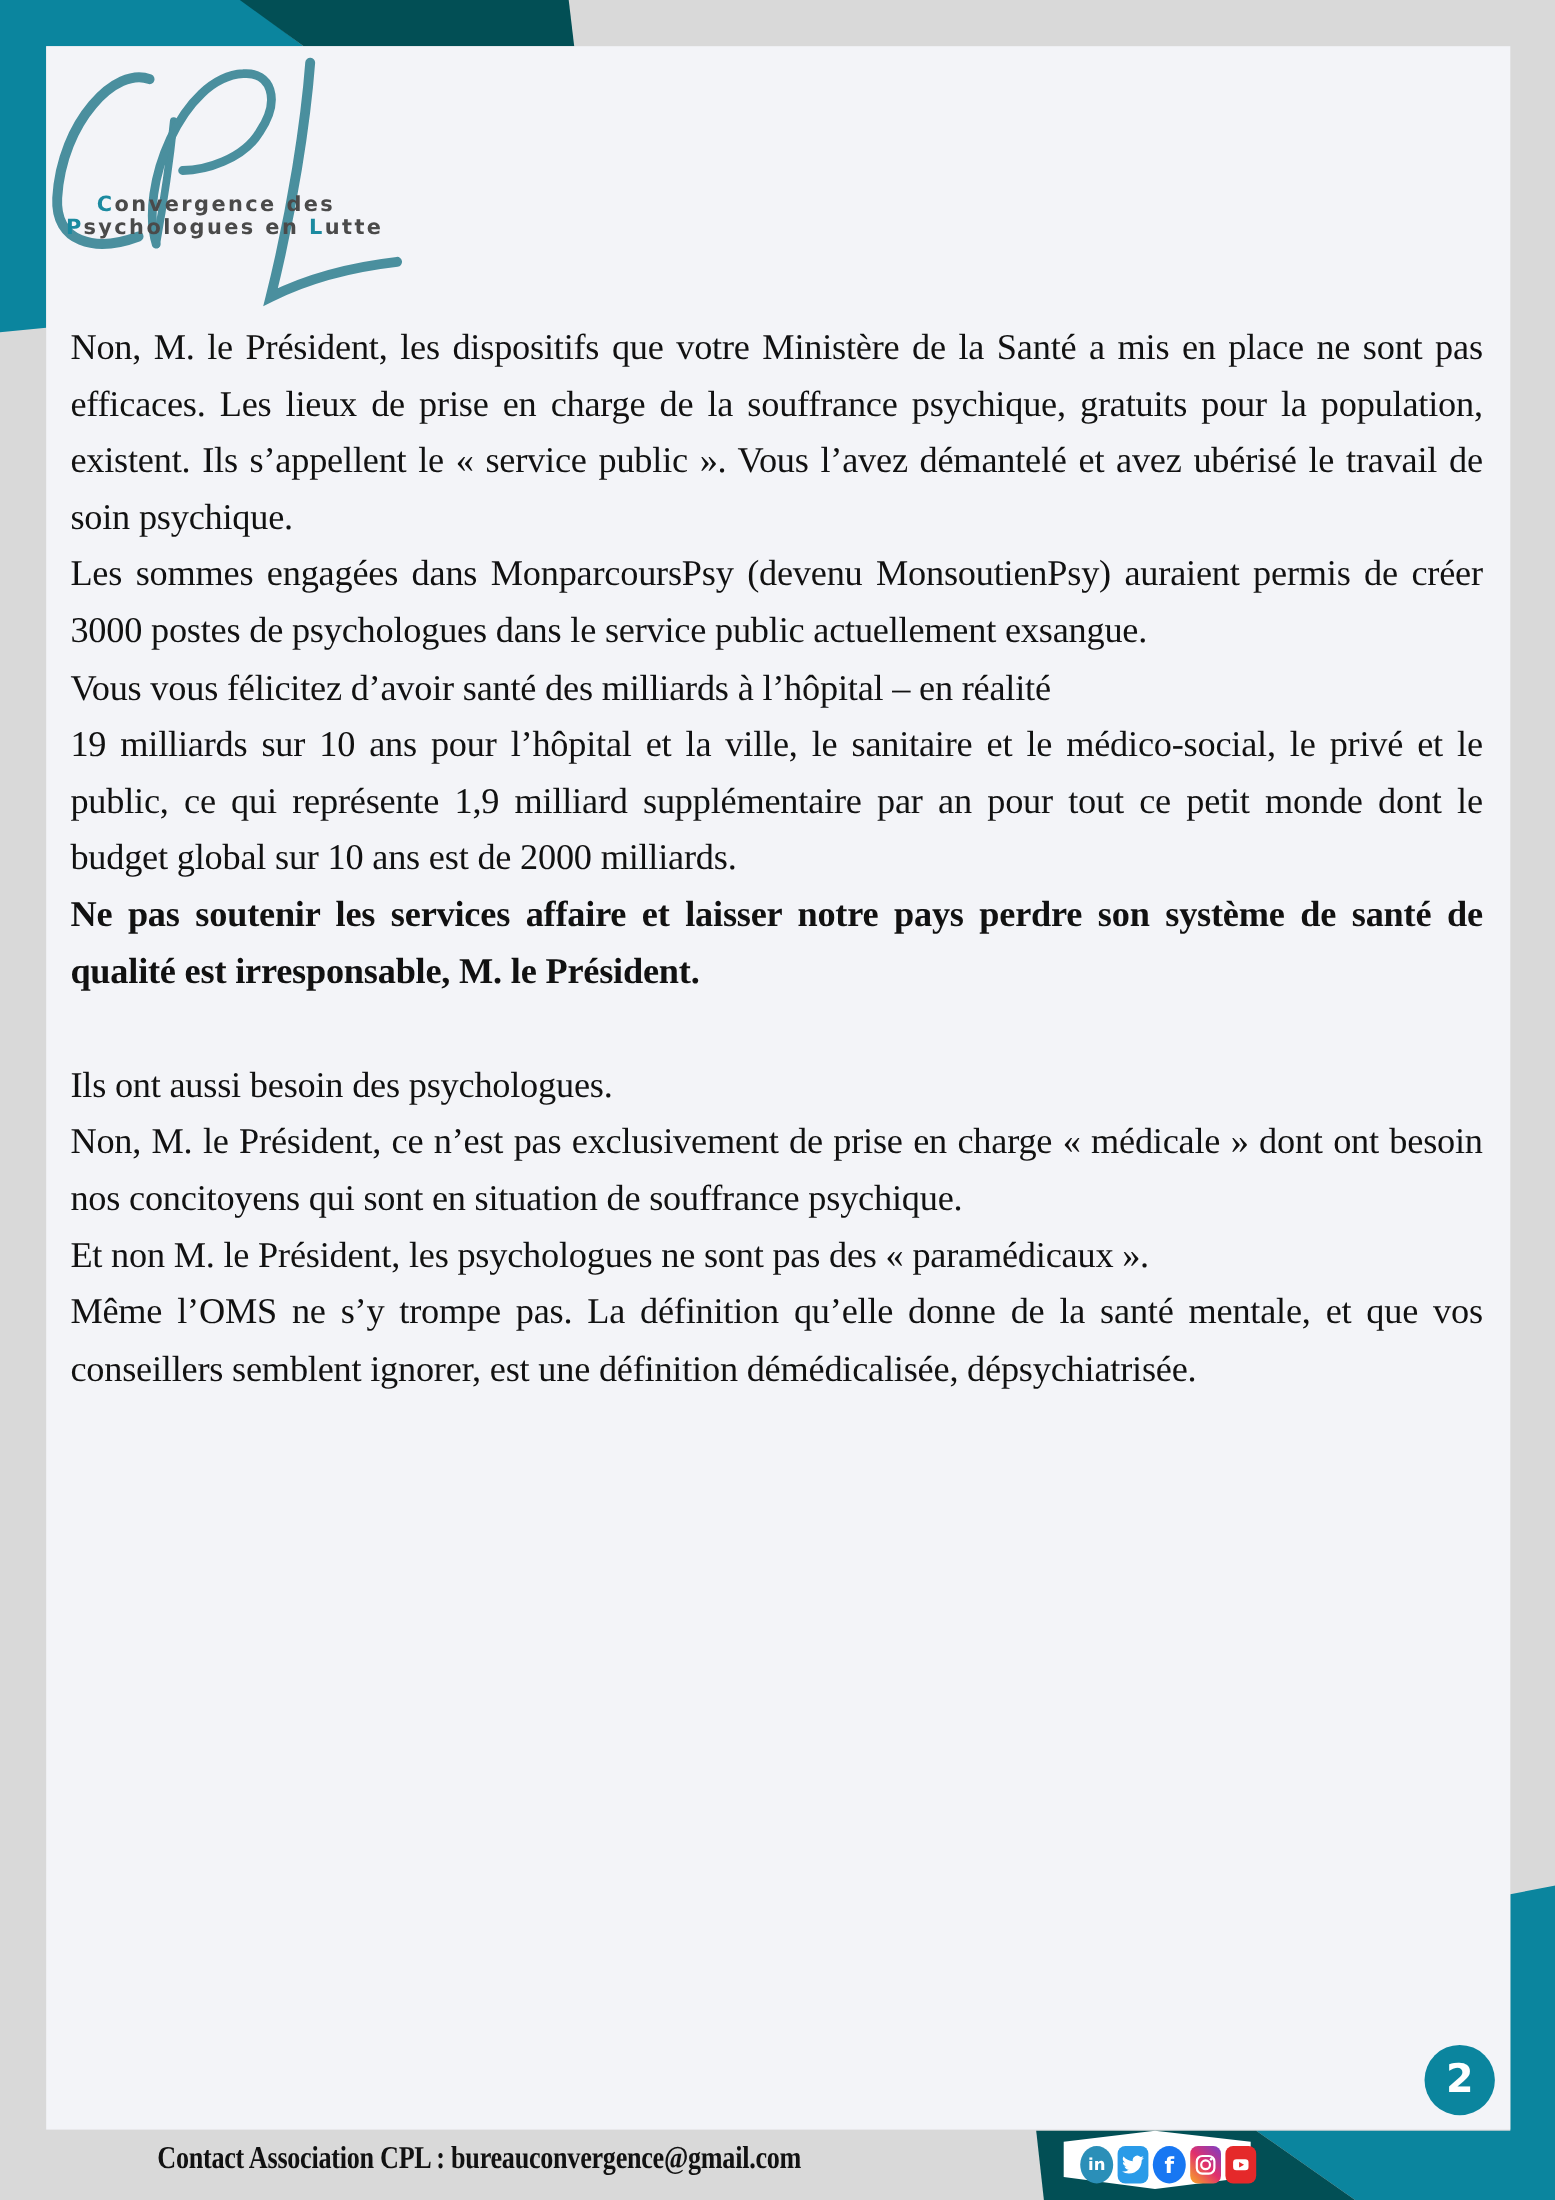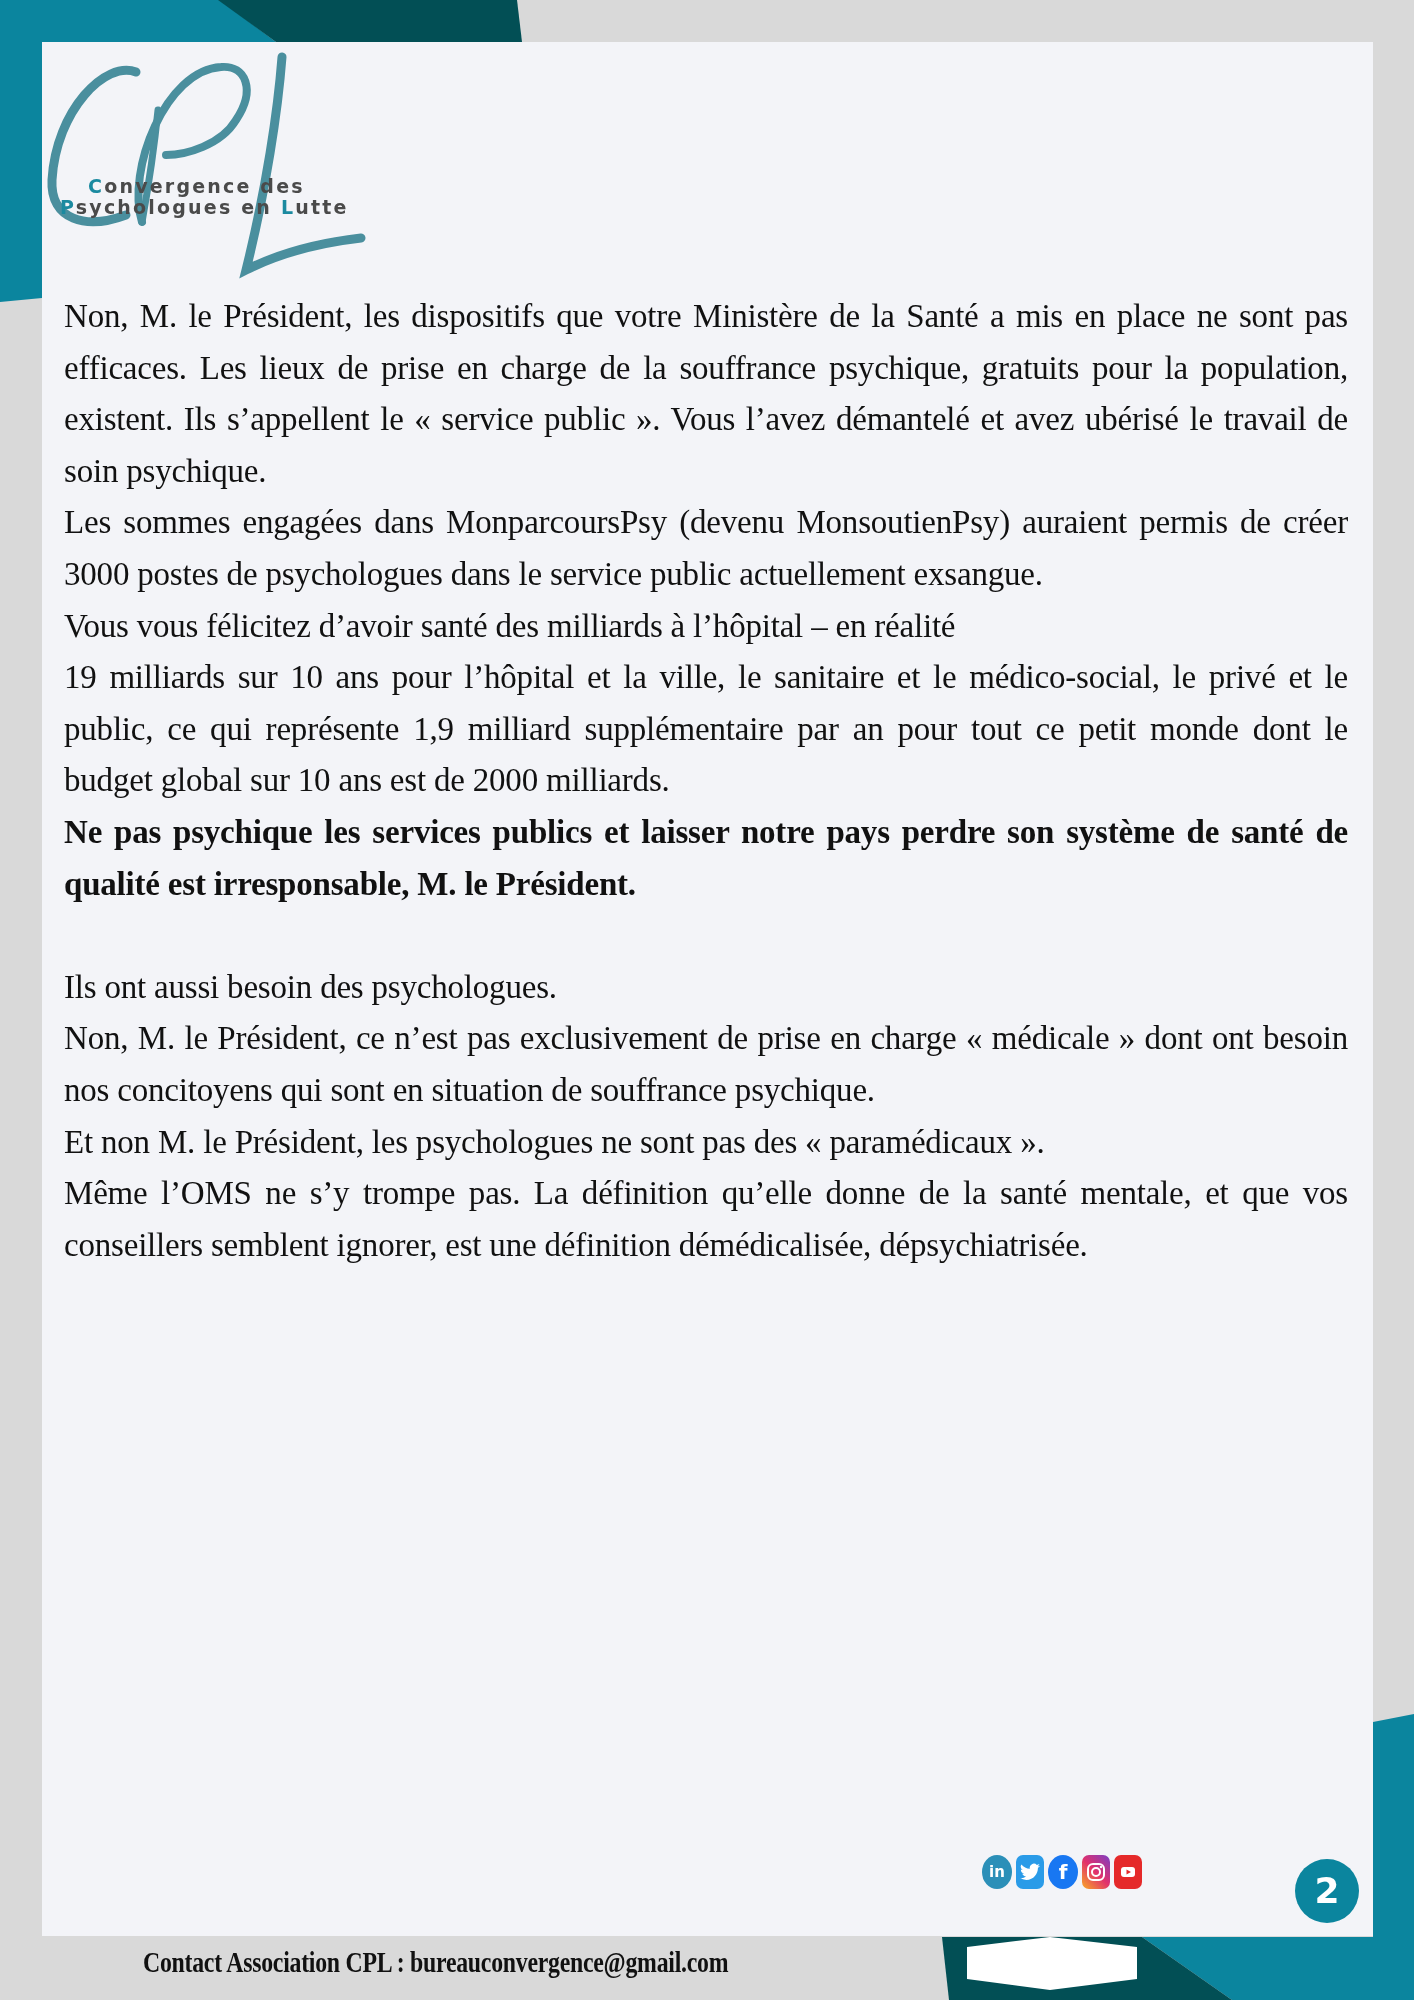--- a/index.html
+++ b/index.html
@@ -38,21 +38,21 @@
     font-family: "DejaVu Sans", sans-serif; font-weight: bold;
     font-size: 36px; line-height: 64px; text-align: center;
   }
   .footer-contact {
     position: absolute; left: 143px; top: 1946px;
     font-size: 29px; font-weight: bold; color: #111;
     transform: scaleX(0.82); transform-origin: left center; white-space: nowrap;
     letter-spacing: -0.3px;
   }
   .social {
-    position: absolute; left: 982px; top: 1855px; height: 34px;
+    position: absolute; left: 982px; top: 1951px; height: 34px;
     display: flex; gap: 4px;
   }
   .social .ic {
     width: 28px; height: 34px; border-radius: 7px; display: flex;
     align-items: center; justify-content: center; color: #fff;
     font-family: "DejaVu Sans", sans-serif; font-weight: bold; font-size: 15px;
   }
   .ic.linkedin { background: #2b8fb8; border-radius: 50%; width: 30px; }
   .ic.twitter { background: #2a9be8; }
   .ic.facebook { background: #1877f2; border-radius: 50%; width: 30px; font-size: 20px; }
@@ -92,21 +92,21 @@
 <div class="logo-sub">
   <span class="l1"><span class="cap">C</span><span>onvergence des</span></span>
   <span class="l2"><span class="cap">P</span><span>sychologues en </span><span class="cap">L</span><span>utte</span></span>
 </div>
 
 <div class="body-text">
   <p>Non, M. le Président, les dispositifs que votre Ministère de la Santé a mis en place ne sont pas efficaces. Les lieux de prise en charge de la souffrance psychique, gratuits pour la population, existent. Ils s’appellent le « service public ». Vous l’avez démantelé et avez ubérisé le travail de soin psychique.</p>
   <p>Les sommes engagées dans MonparcoursPsy (devenu MonsoutienPsy) auraient permis de créer 3000 postes de psychologues dans le service public actuellement exsangue.</p>
   <p style="text-align:left">Vous vous félicitez d’avoir santé des milliards à l’hôpital – en réalité</p>
   <p>19 milliards sur 10 ans pour l’hôpital et la ville, le sanitaire et le médico-social, le privé et le public, ce qui représente 1,9 milliard supplémentaire par an pour tout ce petit monde dont le budget global sur 10 ans est de 2000 milliards.</p>
-  <p class="bold">Ne pas psychique les services publics et laisser notre pays perdre son système de santé de qualité est irresponsable, M. le Président.</p>
+  <p class="bold">Ne pas soutenir les services affaire et laisser notre pays perdre son système de santé de qualité est irresponsable, M. le Président.</p>
   <div class="gap"></div>
   <p>Ils ont aussi besoin des psychologues.</p>
   <p>Non, M. le Président, ce n’est pas exclusivement de prise en charge « médicale » dont ont besoin nos concitoyens qui sont en situation de souffrance psychique.</p>
   <p>Et non M. le Président, les psychologues ne sont pas des « paramédicaux ».</p>
   <p>Même l’OMS ne s’y trompe pas. La définition qu’elle donne de la santé mentale, et que vos conseillers semblent ignorer, est une définition démédicalisée, dépsychiatrisée.</p>
 </div>
 
 <div class="page-num">2</div>
 
 <div class="footer-contact">Contact Association CPL :  bureauconvergence@gmail.com</div>

